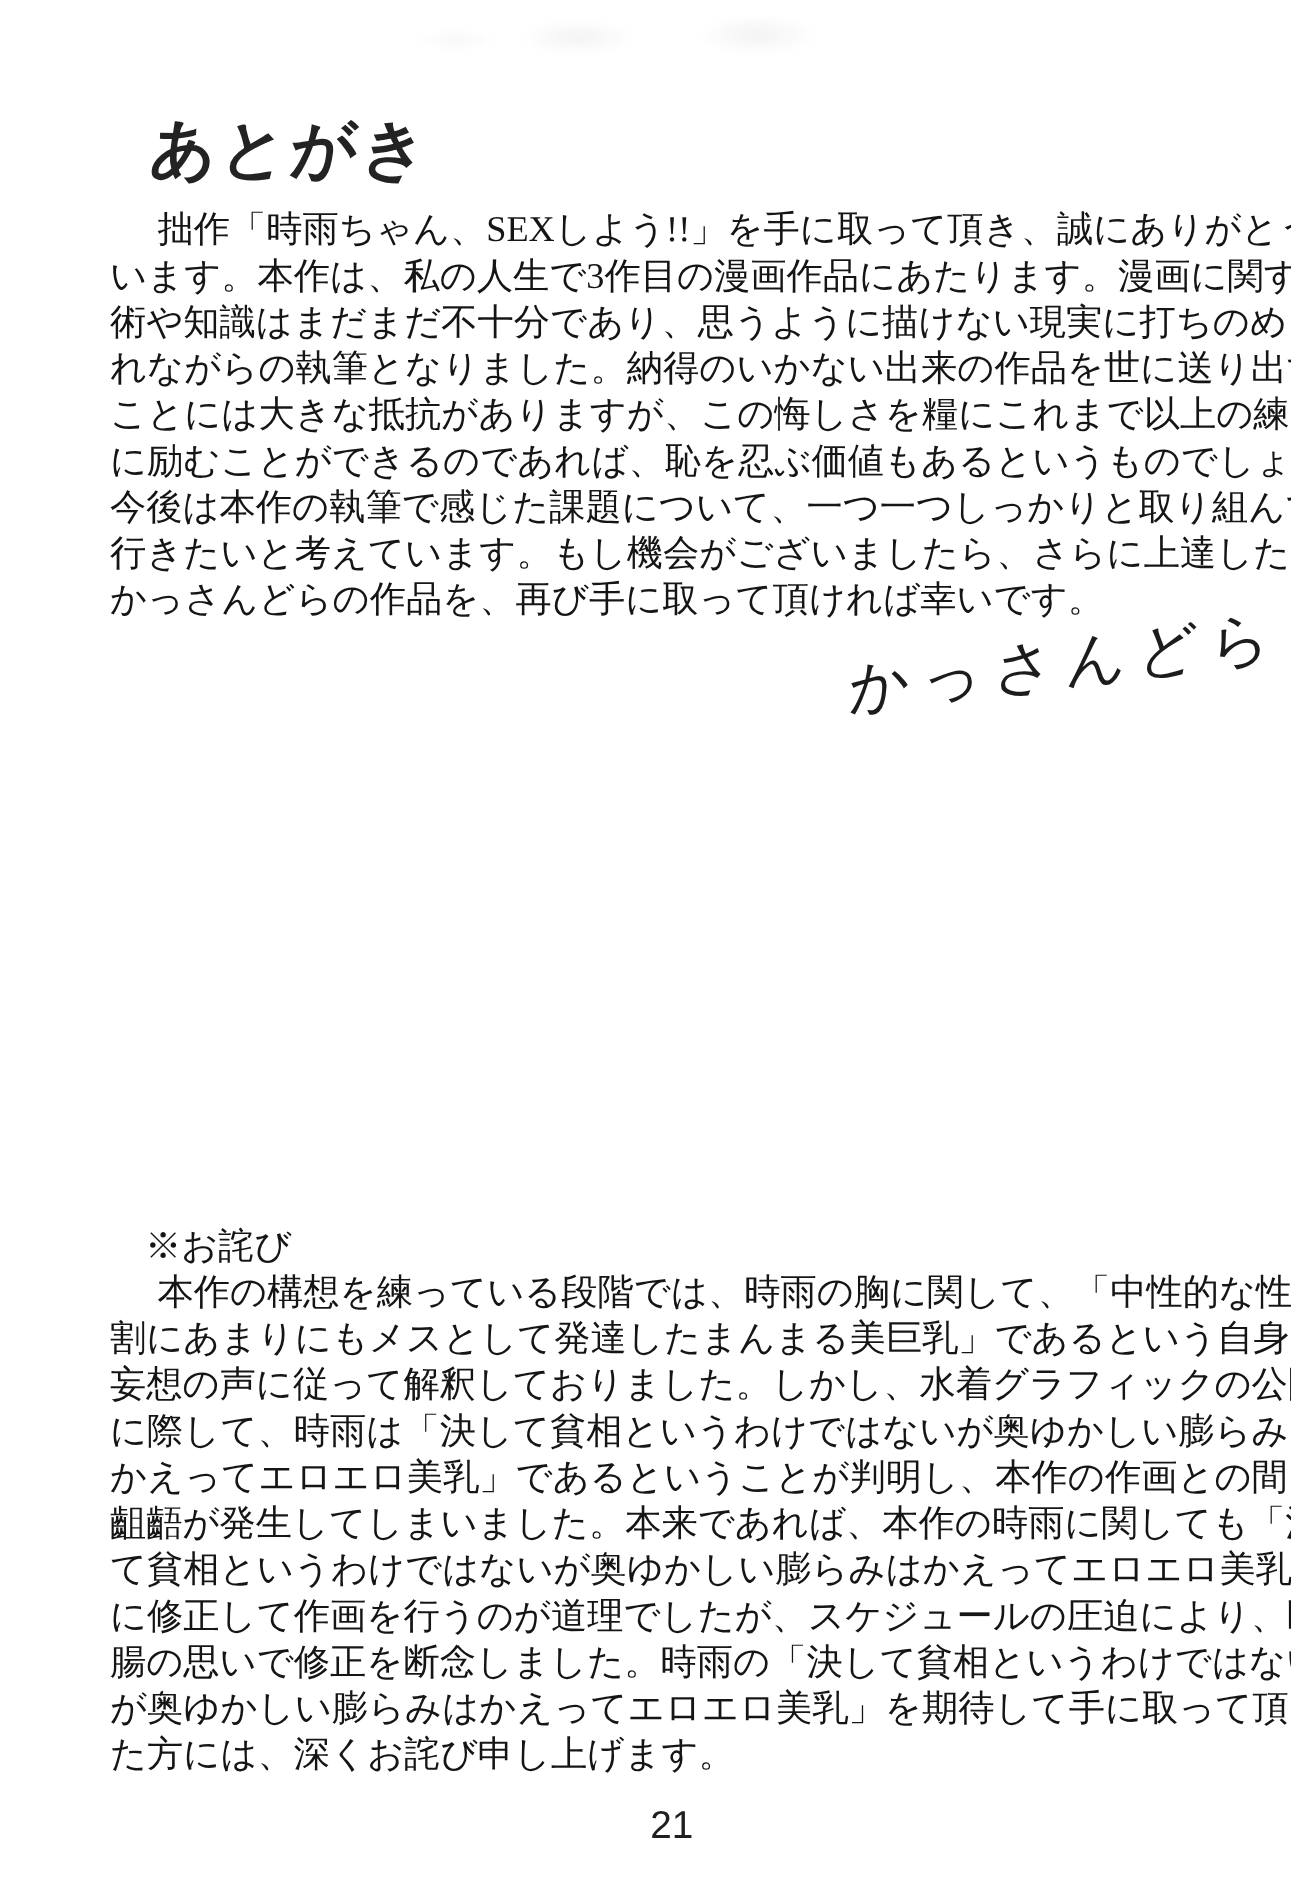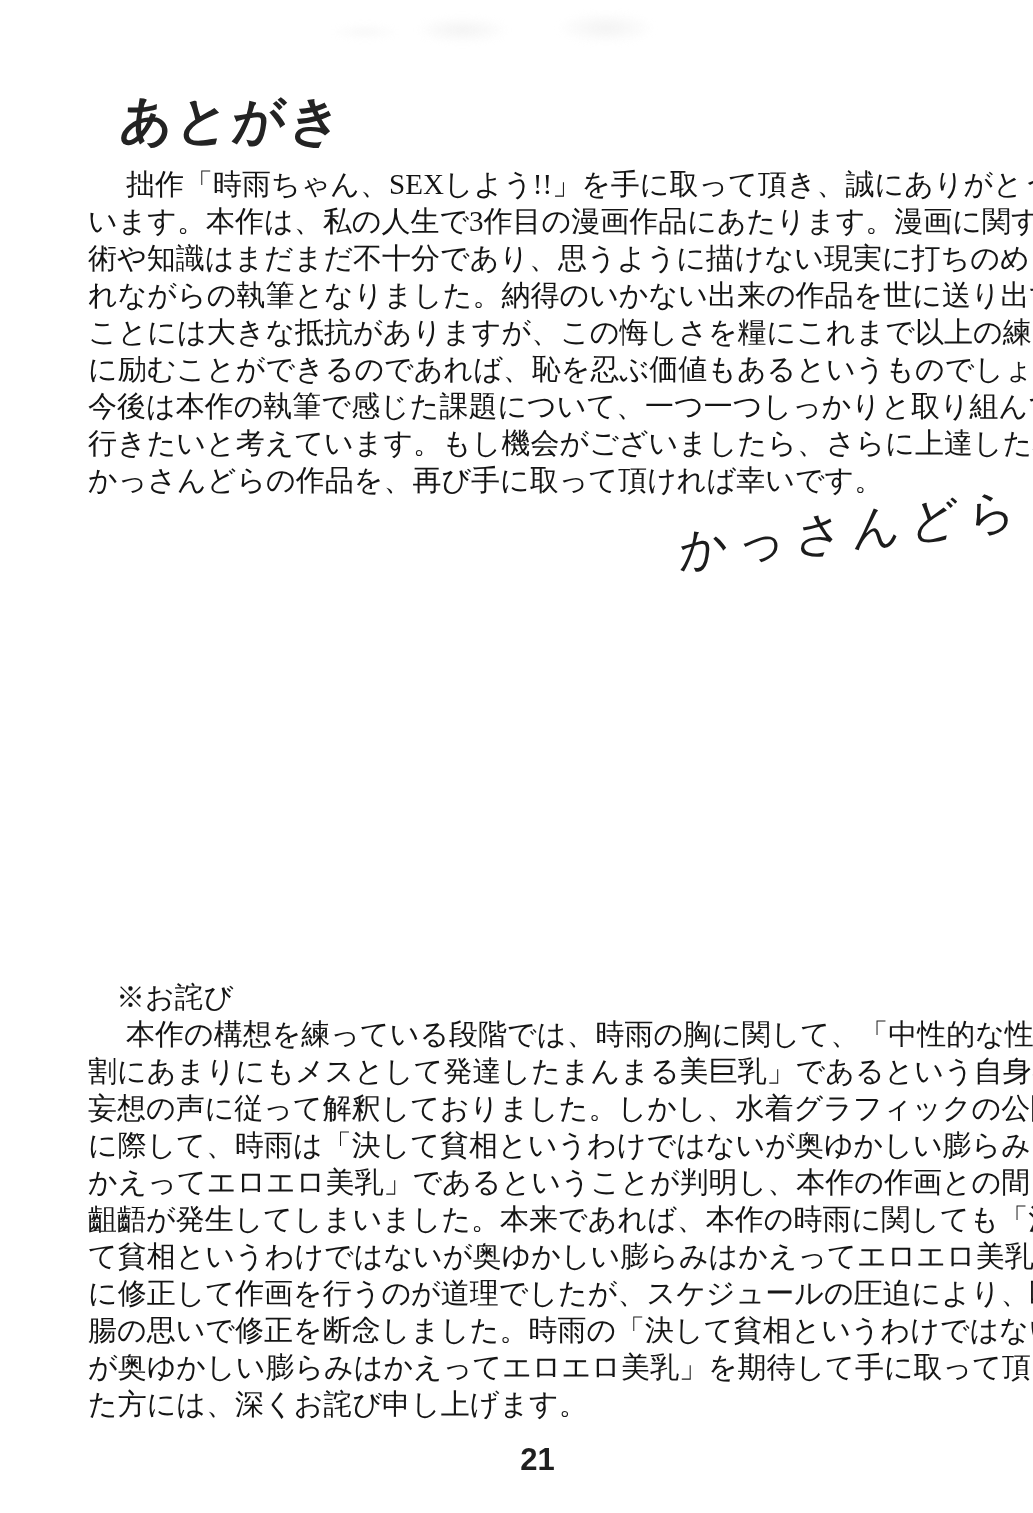--- a/index.html
+++ b/index.html
@@ -78,21 +78,20 @@
     position: absolute;
     top: 1441px;
     left: 0;
     right: 0;
     padding-left: 42px;
     text-align: center;
     font-family: "Liberation Sans", "DejaVu Sans", sans-serif;
     font-size: 31px;
     line-height: 37px;
     color: #1f1f1f;
-    font-weight: bold;
   }
 </style>
 </head>
 <body>
 
 <div class="page">
 
   <div class="artifact a1"></div>
   <div class="artifact a2"></div>
   <div class="artifact a3"></div>

